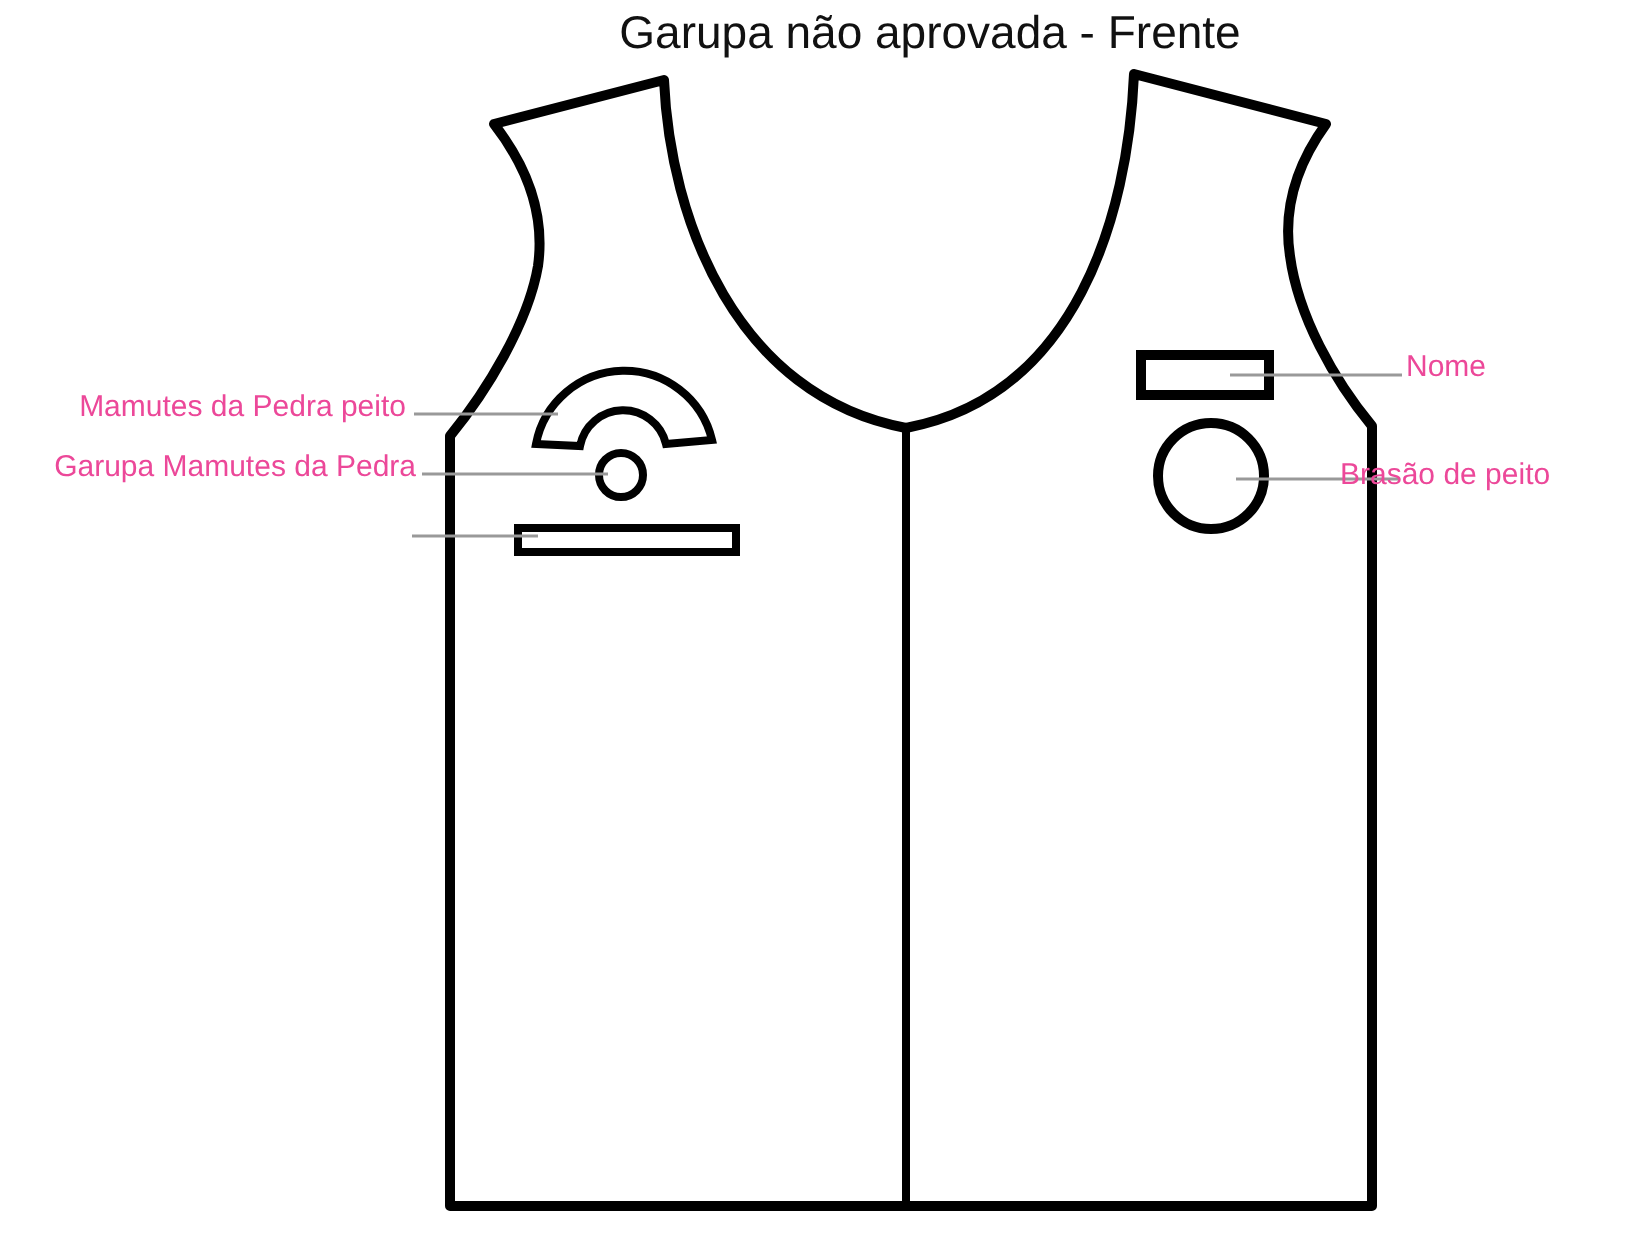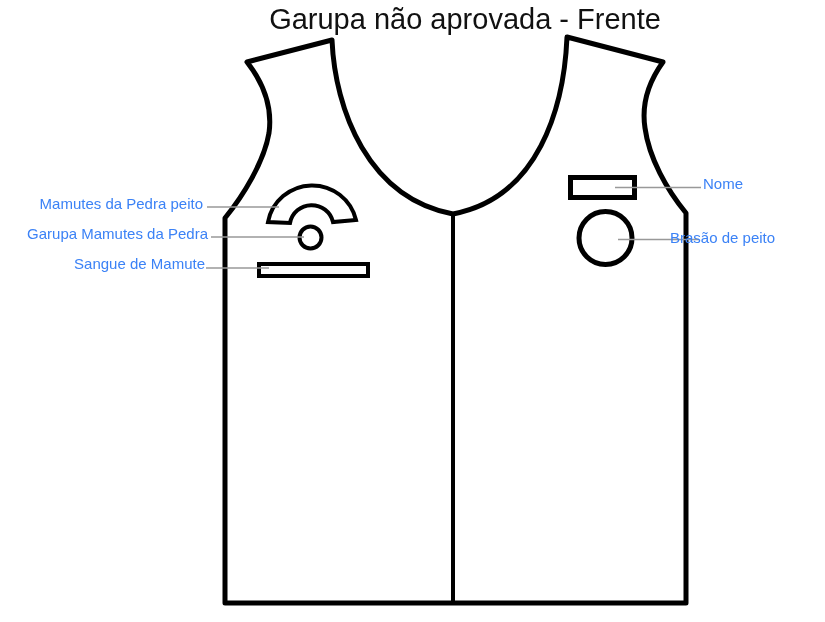--- a/index.html
+++ b/index.html
@@ -21,29 +21,29 @@
     top: 0;
     width: 825px;
     height: 622px;
   }
   .title {
     position: absolute;
     top: 3px;
     left: 105px;
     width: 720px;
     text-align: center;
-    font-size: 29px;
+    font-size: 23px;
     color: #111111;
     white-space: nowrap;
   }
   .callout {
     position: absolute;
     font-size: 15px;
     line-height: 16px;
-    color: #3b82f6;
+    color: #ec4899;
     white-space: nowrap;
   }
   .callout.left-side { text-align: right; }
   .lbl-rocker { top: 196px; right: 622px; }
   .lbl-brooch { top: 226px; right: 617px; }
   .lbl-blood  { top: 256px; right: 620px; }
   .lbl-name   { top: 176px; left: 703px; }
   .lbl-badge  { top: 230px; left: 670px; }
 </style>
 </head>
@@ -81,17 +81,16 @@
       <line x1="207" y1="207" x2="279" y2="207"></line>
       <line x1="211" y1="237" x2="304" y2="237"></line>
       <line x1="206" y1="268" x2="269" y2="268"></line>
       <line x1="615" y1="187.5" x2="701" y2="187.5"></line>
       <line x1="618" y1="239.5" x2="699" y2="239.5"></line>
     </g>
   </svg>
 
   <div class="callout left-side lbl-rocker">Mamutes da Pedra peito</div>
   <div class="callout left-side lbl-brooch">Garupa Mamutes da Pedra</div>
-  <div class="callout left-side lbl-blood">Sangue de Mamute</div>
   <div class="callout lbl-name">Nome</div>
   <div class="callout lbl-badge">Brasão de peito</div>
 
 </div>
 
 </body></html>

